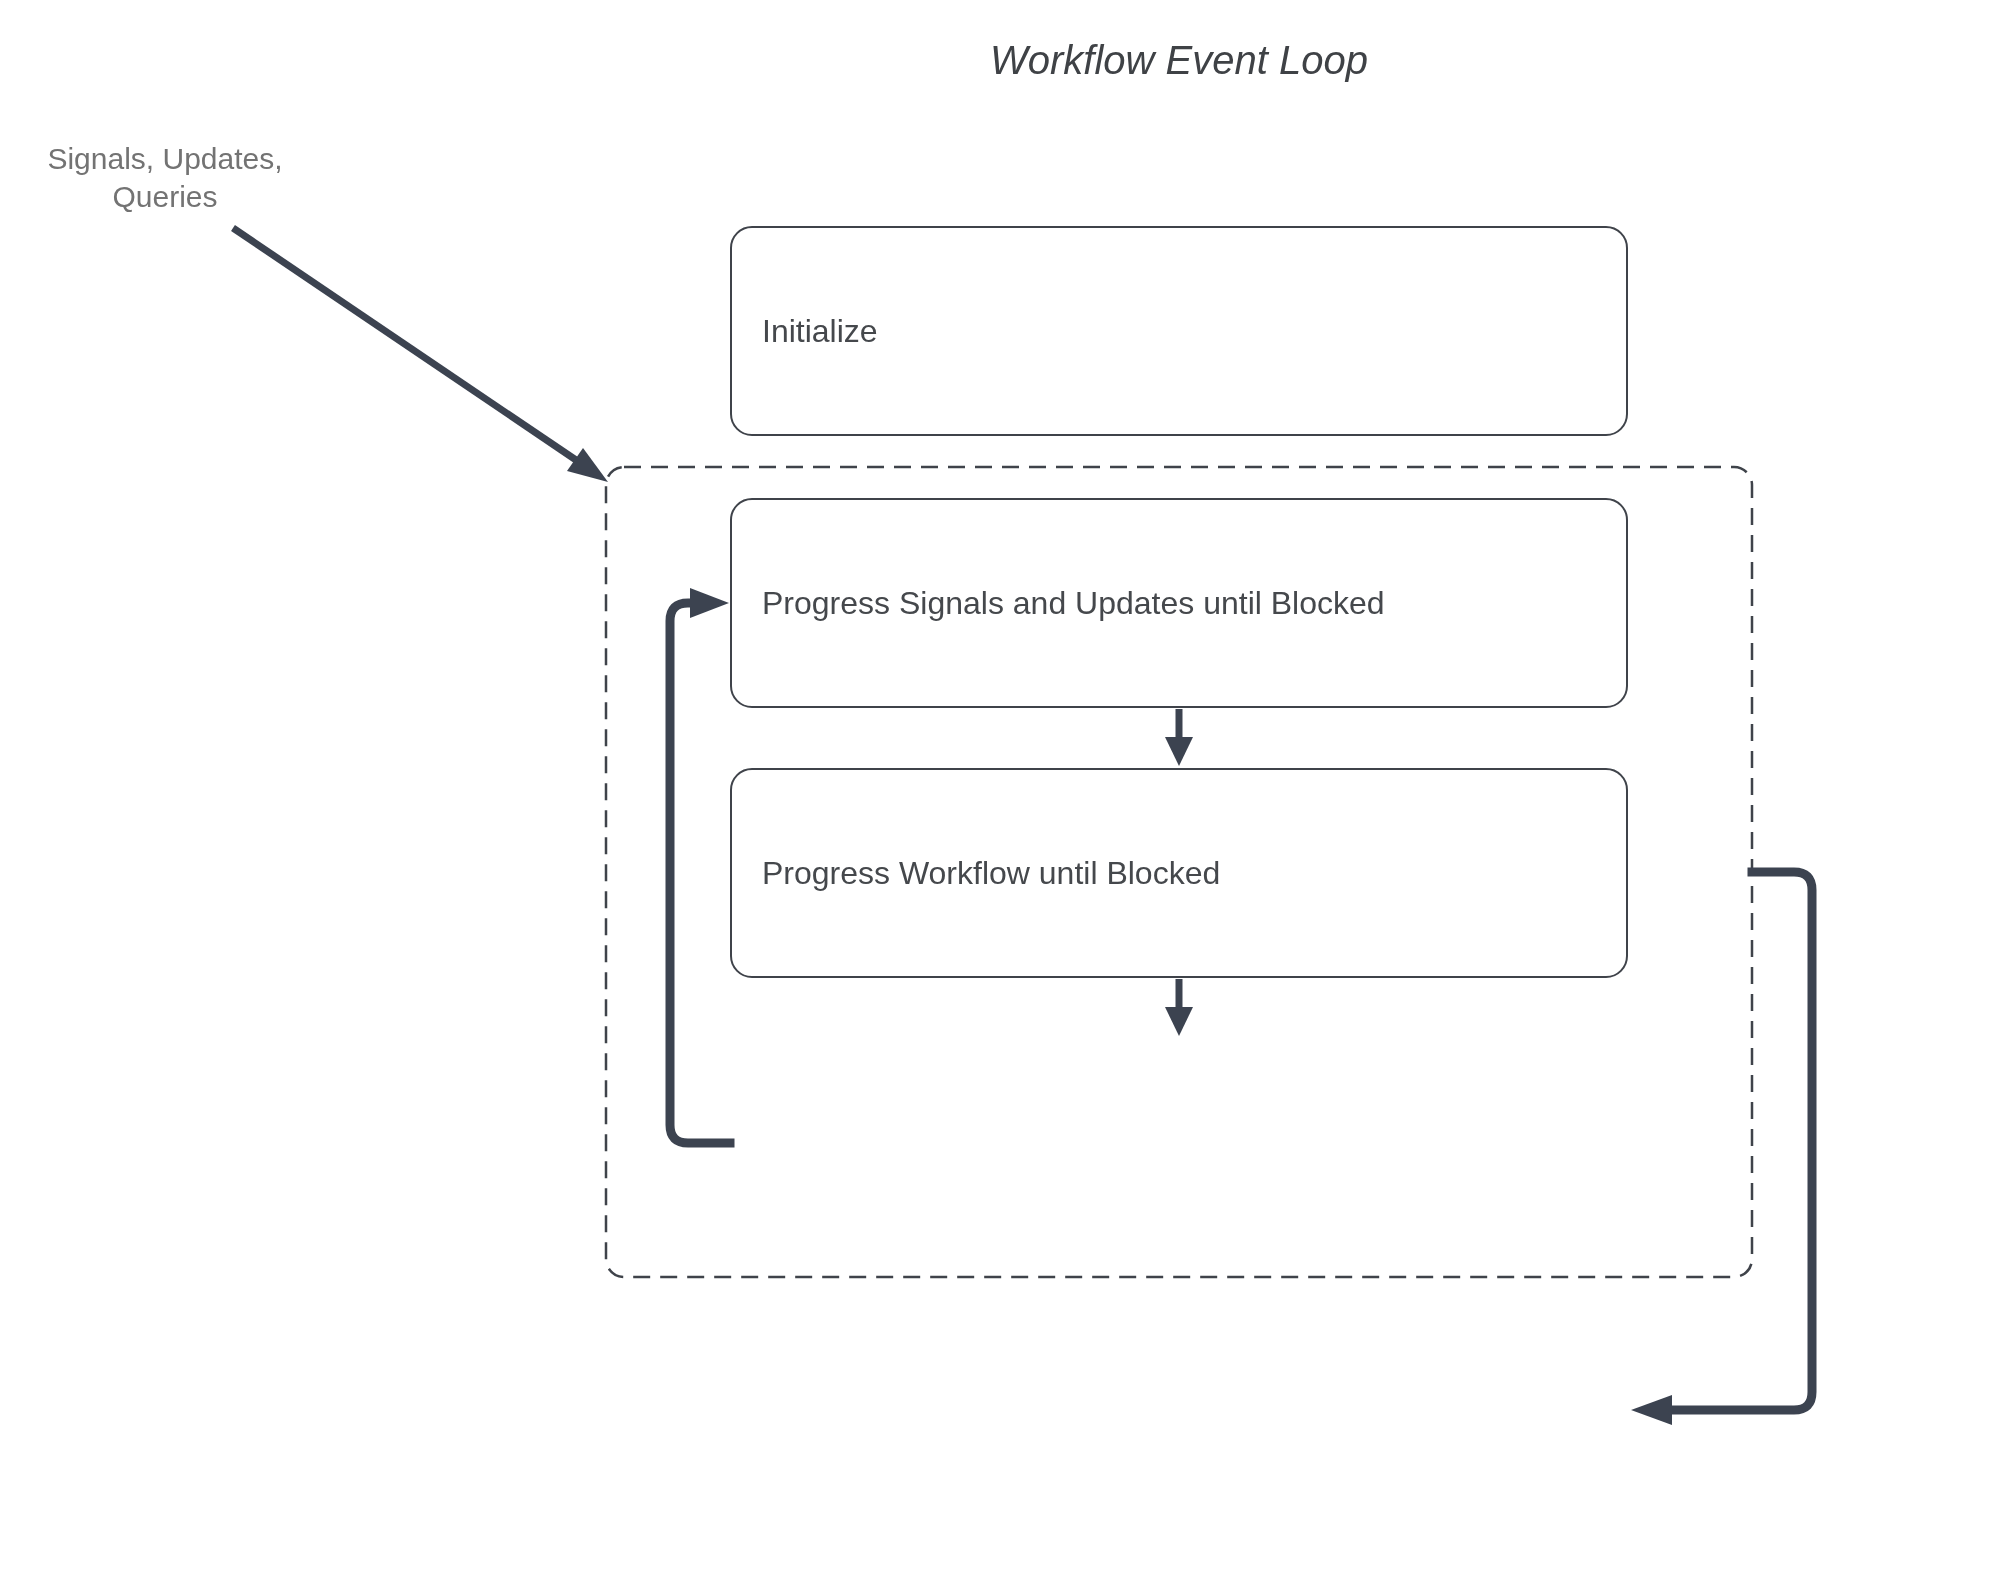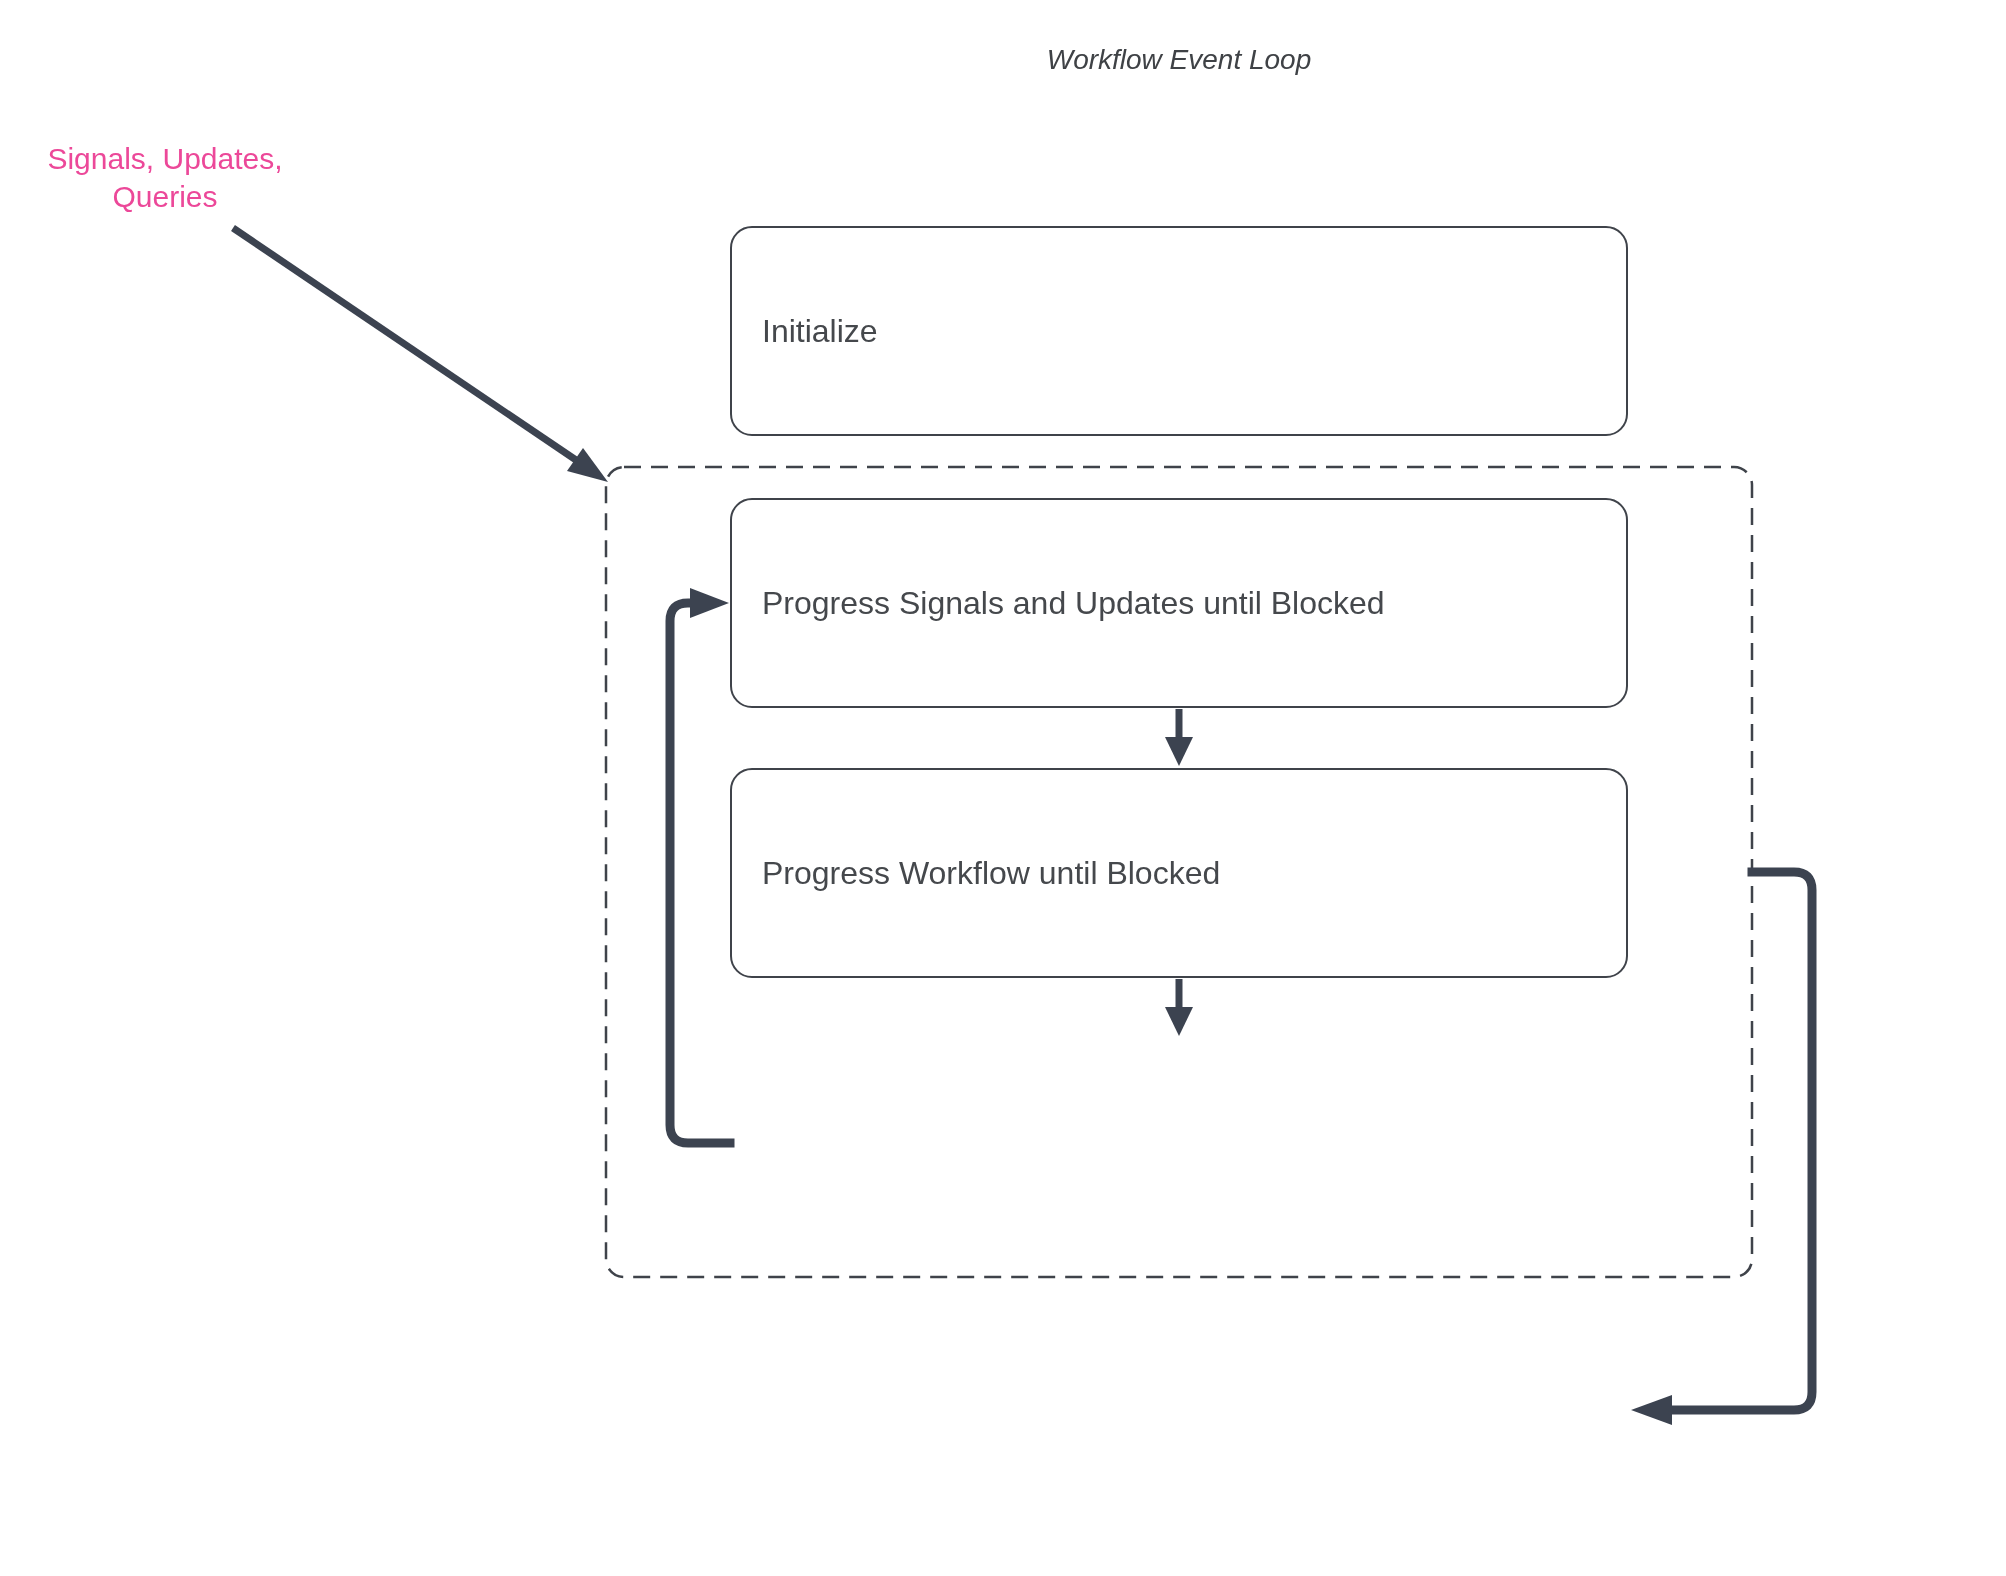--- a/index.html
+++ b/index.html
@@ -21,34 +21,34 @@
     top: 0;
     width: 2006px;
     height: 1576px;
   }
   .diagram-title {
     position: absolute;
     left: 730px;
     top: 36px;
     width: 898px;
     text-align: center;
-    font-size: 28px;
+    font-size: 40px;
     font-style: italic;
     color: #3f4246;
     line-height: 48px;
   }
   .side-label {
     position: absolute;
     left: 10px;
     top: 140px;
     width: 310px;
     text-align: center;
     font-size: 30px;
     line-height: 38px;
-    color: #ec4899;
+    color: #737373;
     white-space: pre-line;
   }
   .node {
     position: absolute;
     left: 730px;
     width: 898px;
     height: 210px;
     box-sizing: border-box;
     background: #ffffff;
     border: 2px solid #3f434a;

